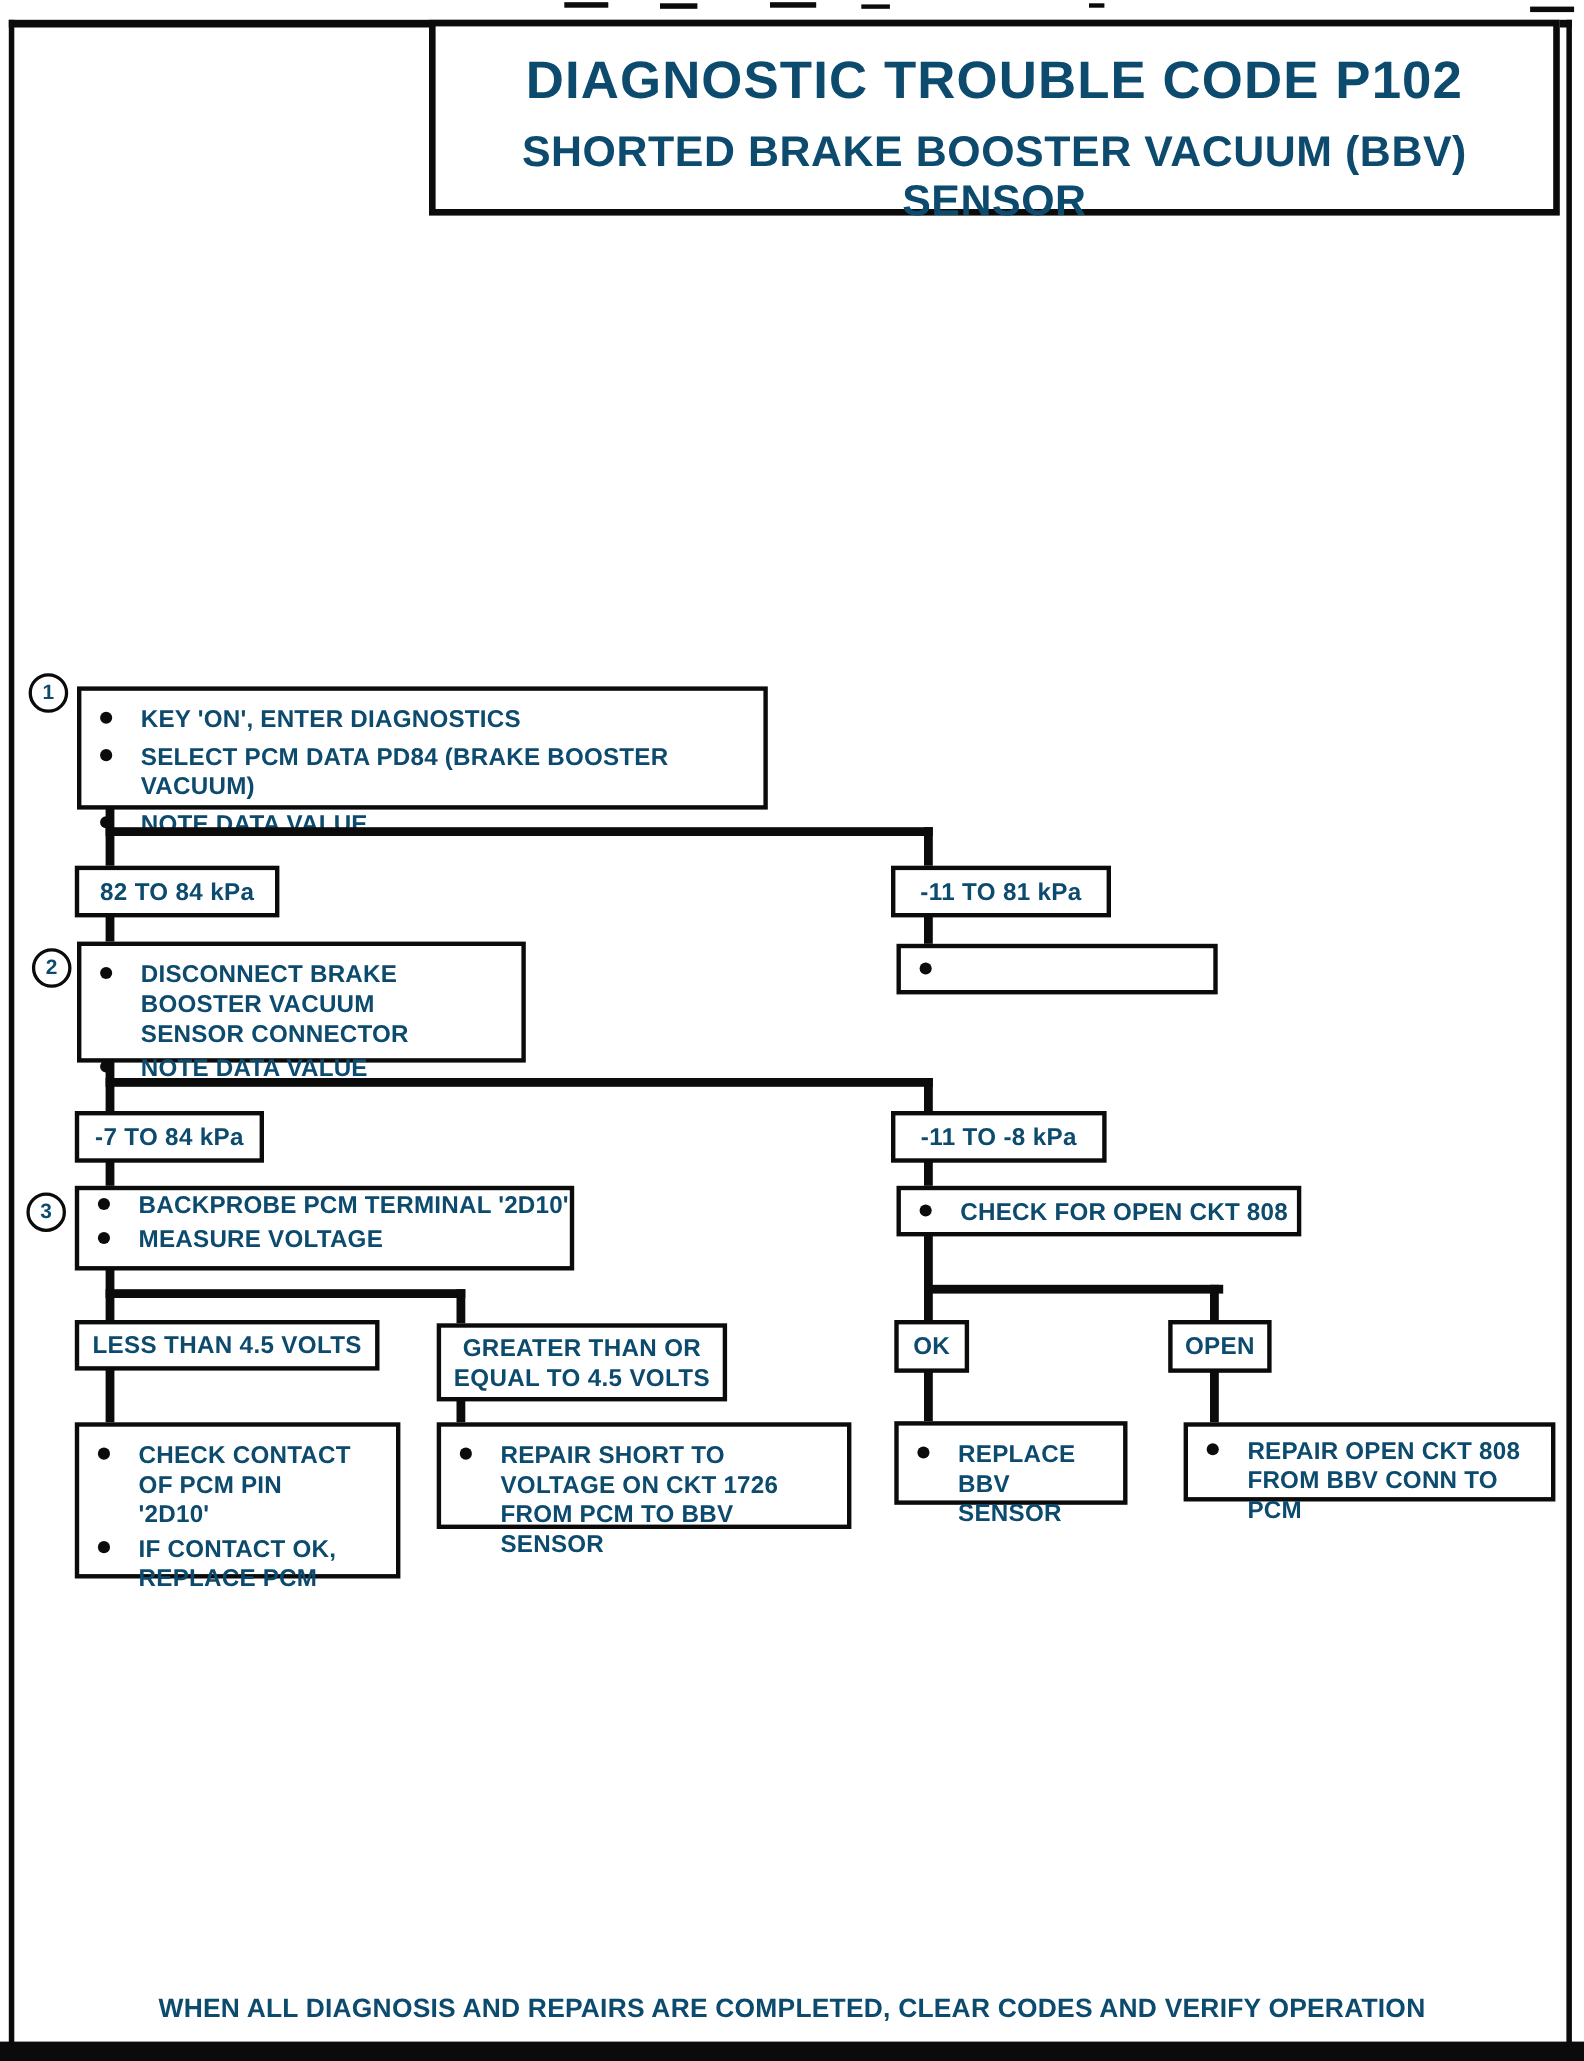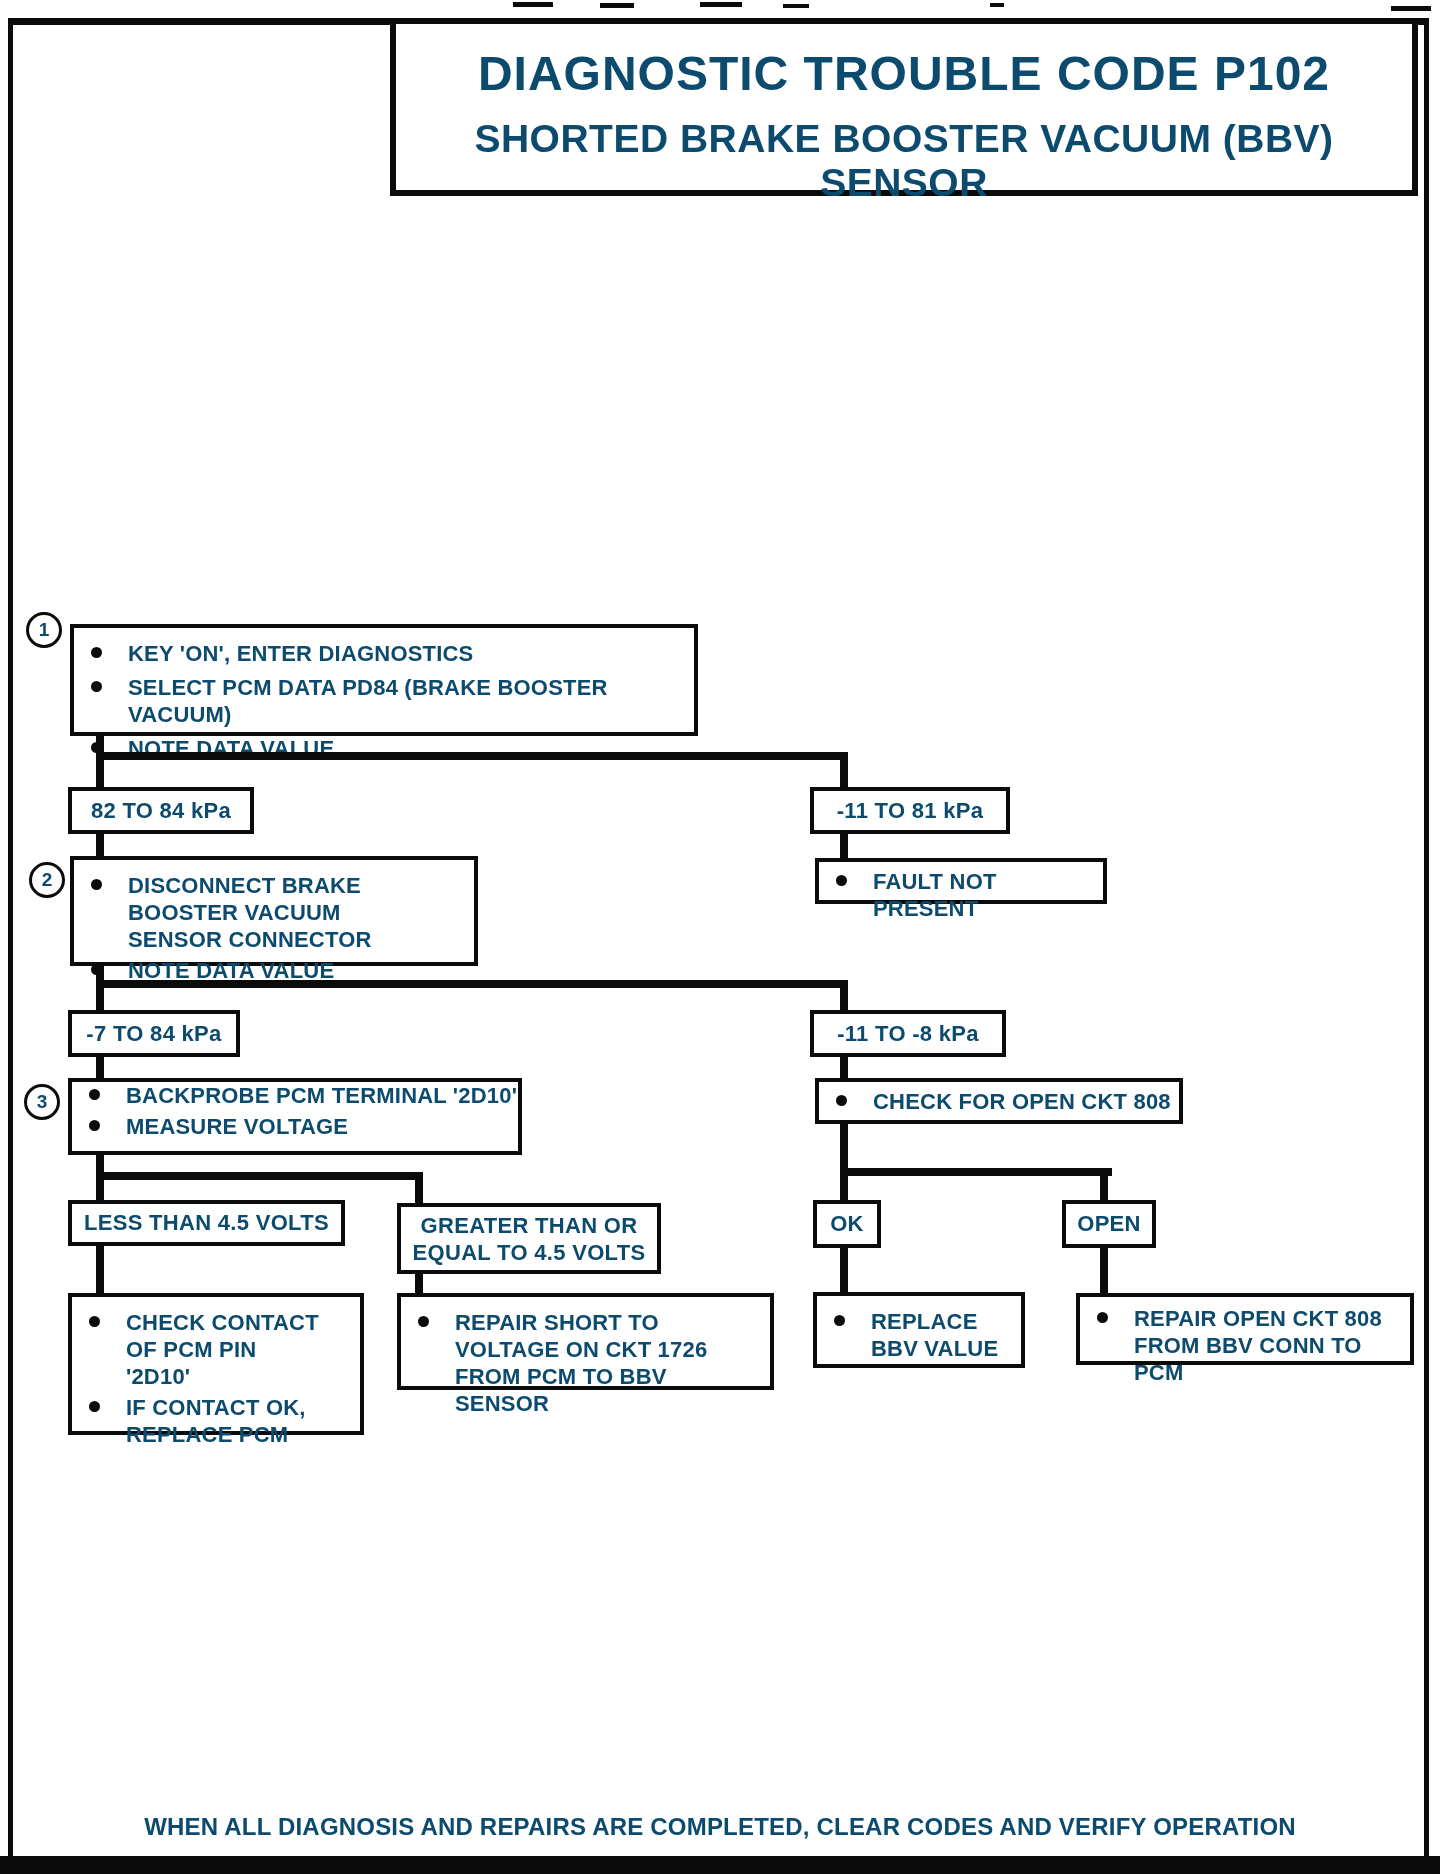--- a/index.html
+++ b/index.html
@@ -81,21 +81,20 @@
       </div>
     <div class="bi" style="margin-top:4px;">
         <span class="dot"></span>
         <span class="bt">NOTE DATA VALUE</span>
       </div>
   </div>
 
   <div class="box" style="left:815px;top:858px;width:292px;height:46px;">
     <div class="bi" style="margin-top:6px;">
         <span class="dot"></span>
-        <span class="bt">FAULT NOT PRESENT</span>
       </div>
   </div>
 
   <div class="abs ink" style="left:96px;top:964px;width:8px;height:50px;"></div>
   <div class="abs ink" style="left:96px;top:980px;width:752px;height:8px;"></div>
   <div class="abs ink" style="left:840px;top:980px;width:8px;height:34px;"></div>
 
   <div class="box tag" style="left:68px;top:1010px;width:172px;height:47px;">-7 TO 84 kPa</div>
   <div class="box tag" style="left:810px;top:1010px;width:196px;height:47px;">-11 TO -8 kPa</div>
 
@@ -158,21 +157,21 @@
   <div class="box bullets" style="left:397px;top:1293px;width:377px;height:97px;">
     <div class="bi">
         <span class="dot"></span>
         <span class="bt" style="max-width:278px;">REPAIR SHORT TO VOLTAGE ON CKT 1726 FROM PCM TO BBV SENSOR</span>
       </div>
   </div>
 
   <div class="box bullets" style="left:813px;top:1292px;width:212px;height:76px;">
     <div class="bi">
         <span class="dot"></span>
-        <span class="bt" style="max-width:140px;">REPLACE BBV VALUE</span>
+        <span class="bt" style="max-width:140px;">REPLACE BBV SENSOR</span>
       </div>
   </div>
 
   <div class="box bullets" style="left:1076px;top:1293px;width:338px;height:72px;padding-top:8px;">
     <div class="bi">
         <span class="dot"></span>
         <span class="bt" style="max-width:250px;">REPAIR OPEN CKT 808 FROM BBV CONN TO PCM</span>
       </div>
   </div>
 

